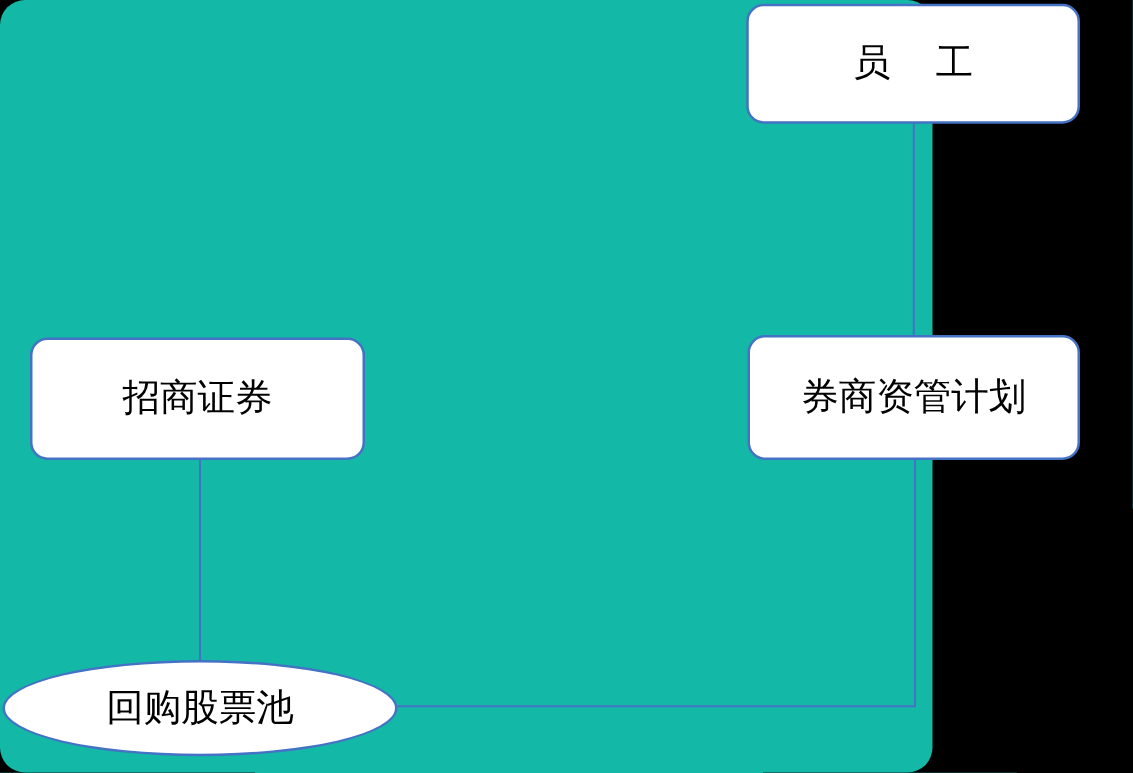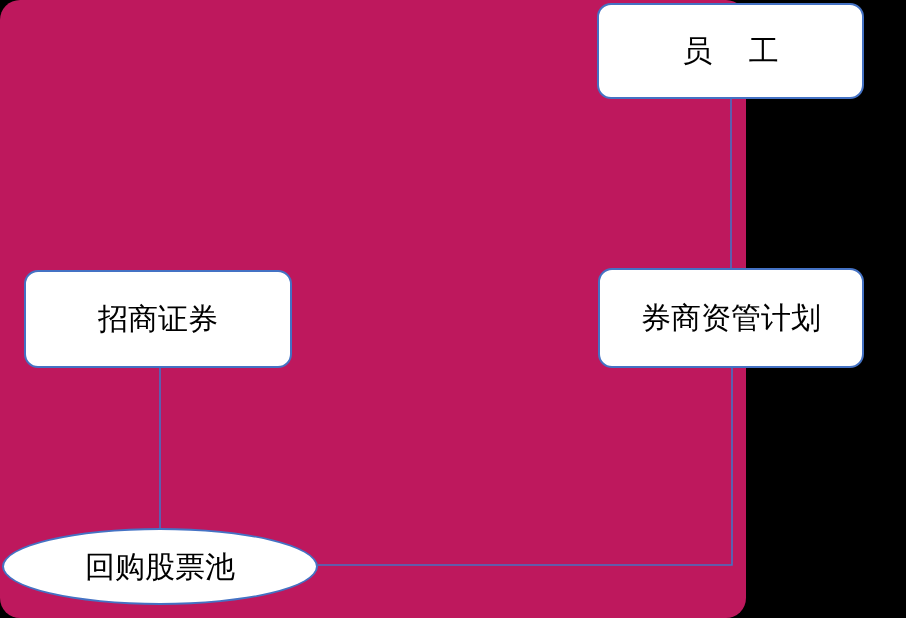--- a/index.html
+++ b/index.html
@@ -10,21 +10,21 @@
   body {
     width: 906px;
     height: 618px;
     overflow: hidden;
     font-family: "Liberation Sans", "DejaVu Sans", sans-serif;
   }
   #diagram-canvas {
     position: relative;
     width: 746px;
     height: 618px;
-    background: #be185d;
+    background: #14b8a6;
     border-radius: 20px;
   }
   #connector-layer {
     position: absolute;
     left: 0;
     top: 0;
     width: 906px;
     height: 618px;
   }
   .node {

